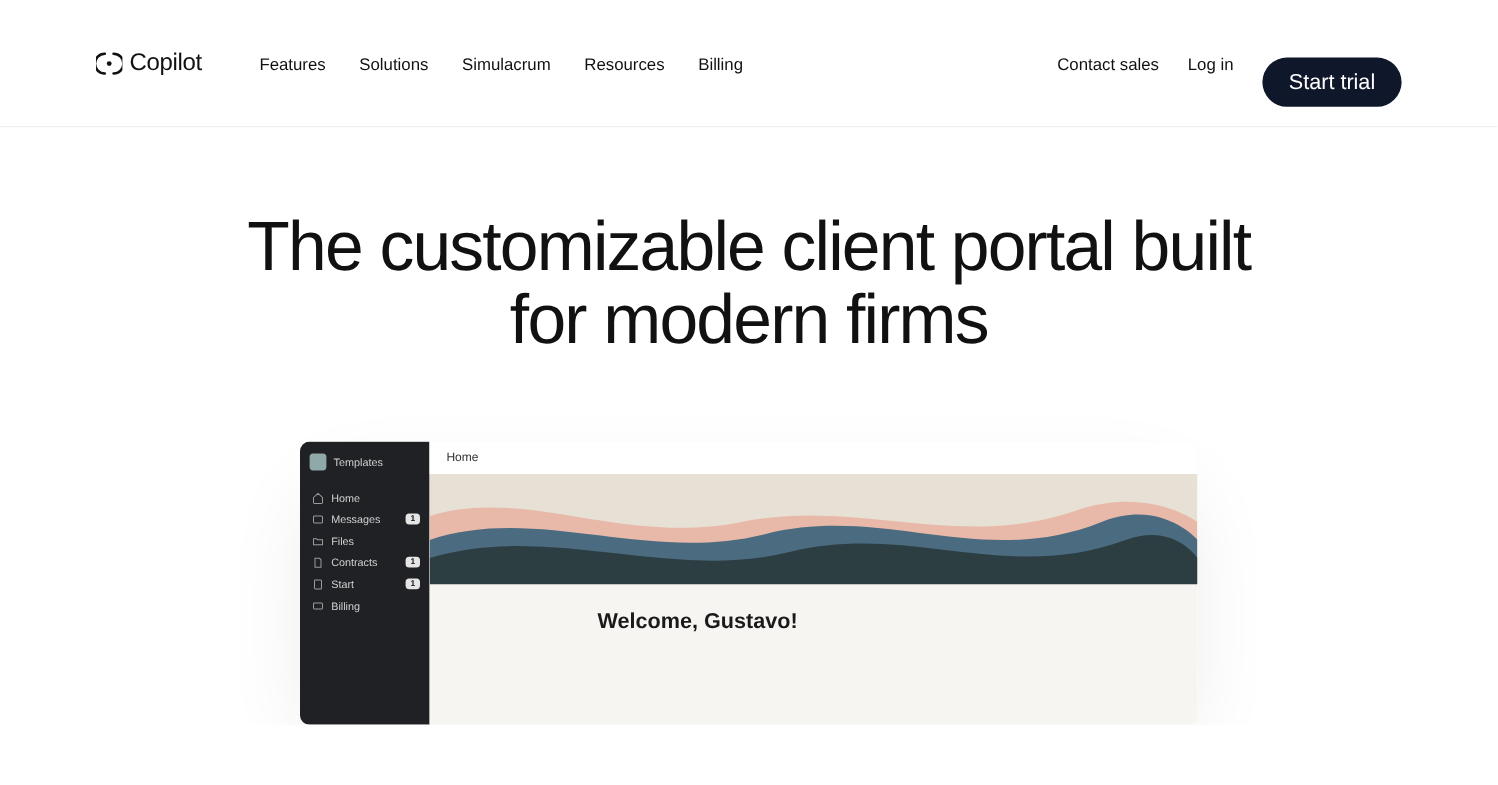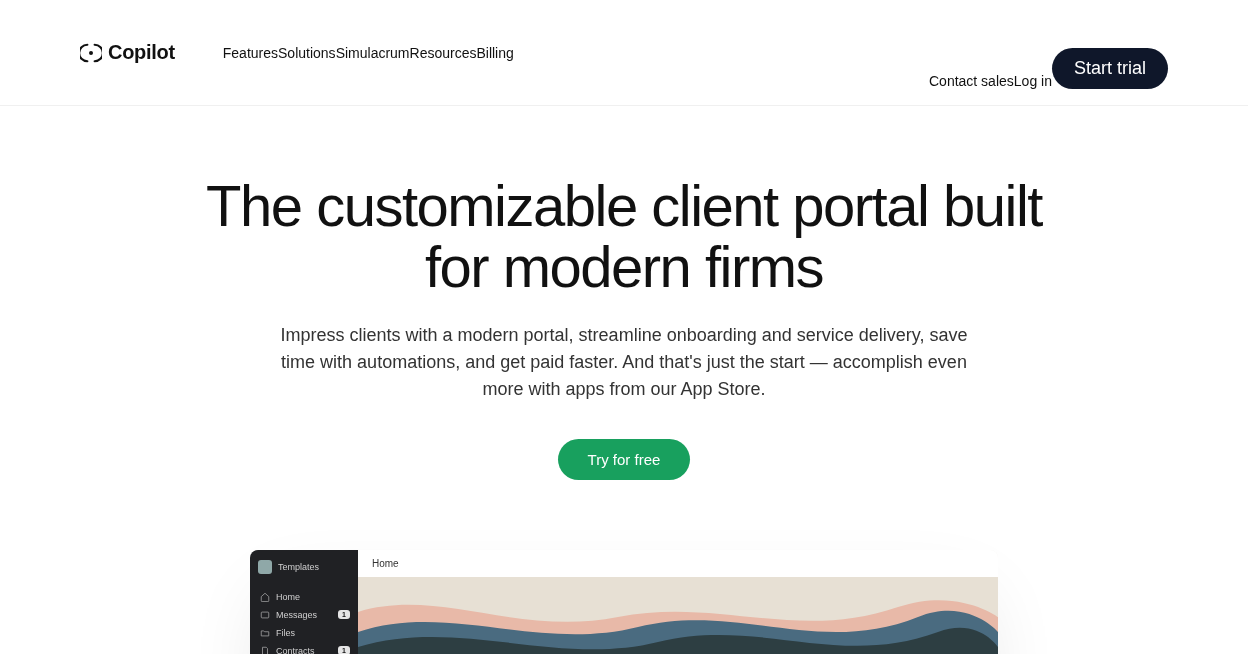--- a/index.html
+++ b/index.html
@@ -1,23 +1,23 @@
 <!DOCTYPE html>
 <html><head>
 <meta charset="utf-8">
 <style>
 * { margin: 0; padding: 0; box-sizing: border-box; }
 body { font-family: -apple-system, BlinkMacSystemFont, "Segoe UI", Helvetica, Arial, sans-serif; background: #fff; color: #111; width: 1248px; }
 .header { display: flex; align-items: center; justify-content: space-between; padding: 16px 80px; border-bottom: 1px solid #f0f0f0; }
 .header-left { display: flex; align-items: center; gap: 48px; }
-.logo { display: flex; align-items: center; gap: 6px; font-size: 20px; font-weight: 700; letter-spacing: -0.3px; }
+.logo { display: flex; align-items: center; gap: 6px; font-size: 20px; font-weight: 400; letter-spacing: -0.3px; }
 .logo svg { width: 22px; height: 22px; }
-.nav { display: flex; }
+.nav { display: flex; gap: 28px; }
 .nav-item { font-size: 14px; font-weight: 500; color: #111; cursor: pointer; }
-.header-right { display: flex; align-items: flex-end; }
+.header-right { display: flex; align-items: center; gap: 24px; }
 .header-link { font-size: 14px; font-weight: 500; color: #111; cursor: pointer; }
 .btn-primary { background: #0f172a; color: #fff; border: none; border-radius: 24px; padding: 10px 22px; font-size: 18px; font-weight: 500; cursor: pointer; margin-top: 32px; }
 .hero { text-align: center; padding: 70px 0 40px; }
 .hero h1 { font-size: 58px; font-weight: 400; line-height: 1.05; letter-spacing: -1.5px; max-width: 900px; margin: 0 auto; }
 .hero p { font-size: 18px; color: #333; line-height: 1.5; max-width: 700px; margin: 24px auto 0; }
 .btn-cta { background: #18a05e; color: #fff; border: none; border-radius: 24px; padding: 12px 30px; font-size: 15px; font-weight: 500; cursor: pointer; margin-top: 36px; }
 .product-shot { width: 748px; margin: 30px auto 0; border-radius: 8px; overflow: hidden; box-shadow: 0 30px 80px -20px rgba(0,0,0,0.12); display: flex; background: #fff; height: 236px; }
 .sidebar { width: 108px; background: #202124; color: #d0d0d0; font-size: 9px; padding: 10px 8px; flex-shrink: 0; }
 .brand { display: flex; align-items: center; gap: 6px; margin-bottom: 14px; }
 .brand-icon { width: 14px; height: 14px; background: #8fa8a8; border-radius: 3px; }
@@ -53,22 +53,20 @@
   </div>
   <div class="header-right">
     <span class="header-link">Contact sales</span>
     <span class="header-link">Log in</span>
     <button class="btn-primary">Start trial</button>
   </div>
 </header>
 
 <section class="hero">
   <h1>The customizable client portal built for modern firms</h1>
-  <p>Impress clients with a modern portal, streamline onboarding and service delivery, save time with automations, and get paid faster. And that's just the start — accomplish even more with apps from our App Store.</p>
-  <button class="btn-cta">Try for free</button>
 </section>
 
 <div class="product-shot">
   <aside class="sidebar">
     <div class="brand">
       <div class="brand-icon"></div>
       <span>Templates</span>
     </div>
     <div class="side-item">
         <svg class="side-icon" viewBox="0 0 24 24" fill="none" stroke="currentColor" stroke-width="2">

